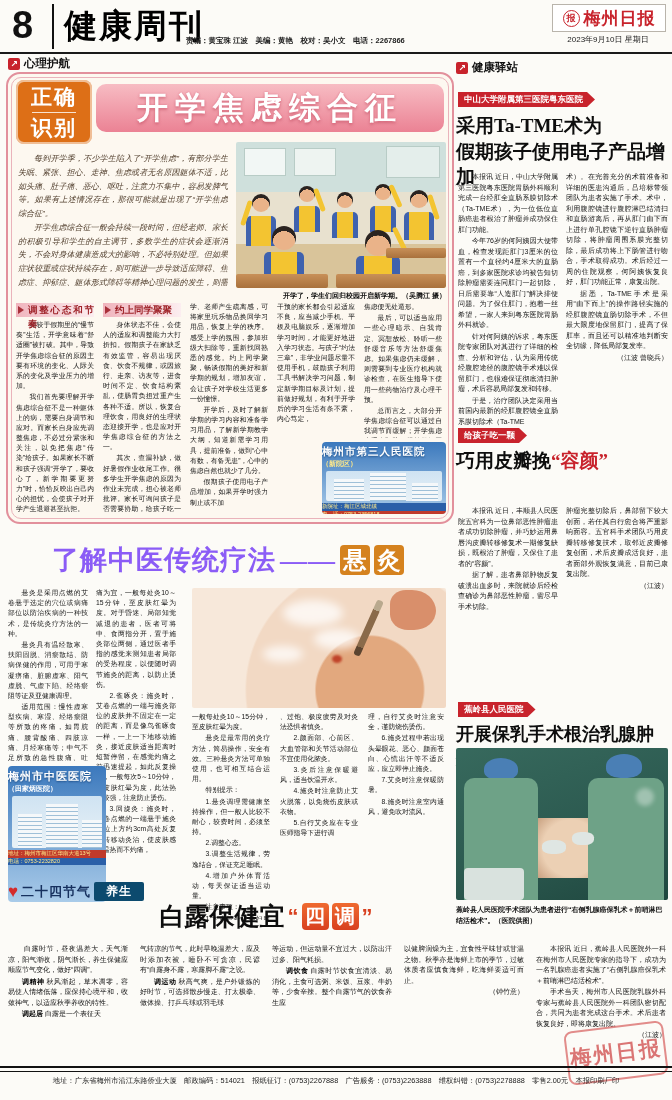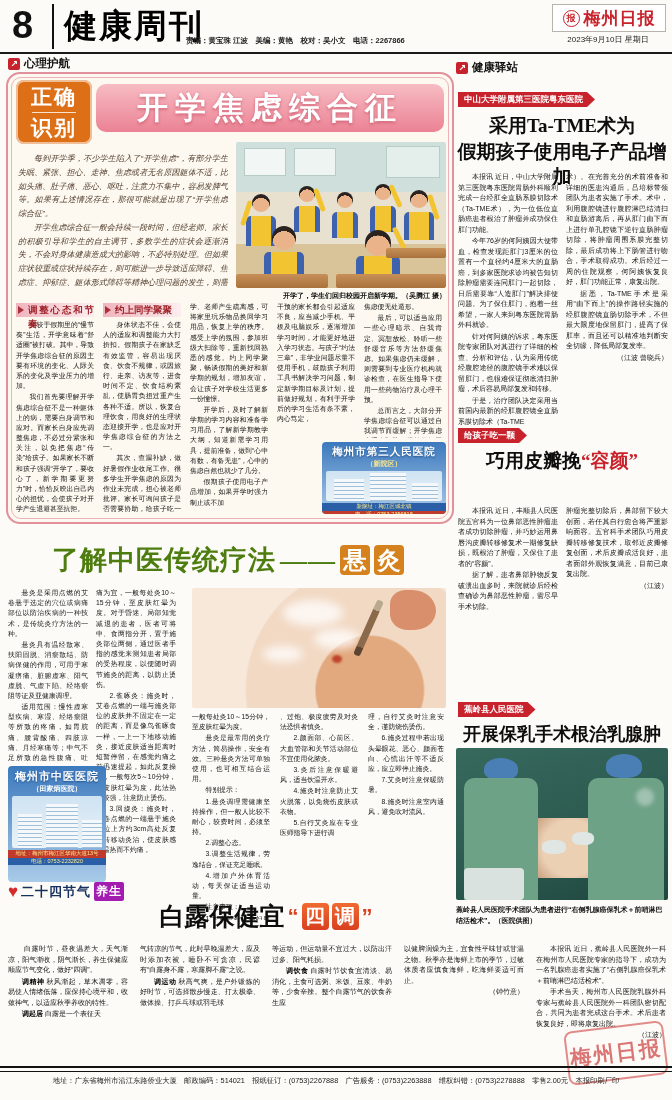--- a/index.html
+++ b/index.html
@@ -40,30 +40,30 @@
   .ribbon{height:14px;background:linear-gradient(90deg,#f0b4bd,#fceef0);color:#9e2228;font-size:9.5px;
           font-weight:900;line-height:14px;padding-left:12px;position:relative;margin-bottom:3px;}
   .ribbon:before{content:"";position:absolute;left:2px;top:3px;border-left:6px solid #a8313a;
           border-top:4px solid transparent;border-bottom:4px solid transparent;}
   .col{position:absolute;font-size:6.8px;line-height:1.5;text-align:justify;color:#141414;overflow:hidden;}
   .col p{margin:0 0 1px 0;text-indent:2em;}
   .col p.noind{text-indent:0;}
   .col p.byline{text-indent:0;text-align:right;}
   
   .ad{position:absolute;border-radius:4px;overflow:hidden;background:linear-gradient(180deg,#3c79bd,#a9cbe9);
-      color:#fff;text-align:center;}
+      color:#fff;}
   .ad .nm{font-size:10.5px;font-weight:900;letter-spacing:1px;padding-top:3px;text-shadow:0 1px 2px #1d4d85;}
   .ad .sb{font-size:7px;color:#ffe98a;font-weight:700;}
   .ad .bldg{position:relative;height:30px;margin:2px 4px;background:linear-gradient(180deg,#cfe3f2,#e9f2f7);border-radius:2px;overflow:hidden;}
   .ad .bldg i{position:absolute;bottom:0;background:repeating-linear-gradient(180deg,#f5f8fa 0 3px,#9fc0d8 3px 4px);}
   .ad .ln{font-size:5.5px;color:#ffe98a;background:#2a5fa8;line-height:7.5px;white-space:nowrap;overflow:hidden;}
   .ad .ln.red{background:#c03a2b;}
   
   .moxa-head{position:absolute;left:8px;top:542px;width:440px;display:flex;align-items:center;justify-content:center;gap:4px;}
-  .moxa-head .t{font-family:"Liberation Serif",serif;font-size:27px;font-weight:900;color:#4d7c0f;letter-spacing:1px;}
+  .moxa-head .t{font-family:"Liberation Serif",serif;font-size:27px;font-weight:900;color:#8b5cf6;letter-spacing:1px;}
   .moxa-head .bx{width:30px;height:30px;background:#d5821e;border-radius:4px;color:#fff;font-size:23px;
                  font-weight:900;display:flex;align-items:center;justify-content:center;}
   
   .photo{position:absolute;overflow:hidden;border-radius:2px;}
   .photo i{position:absolute;display:block;}
   .ph-class{background:linear-gradient(180deg,#cfe0dc 0 34%,#e8e1cf 34% 70%,#d9c49a 70%);}
   .kid{position:absolute;}
   .kid .h{position:absolute;left:50%;transform:translateX(-50%);top:0;border-radius:50%;
           background:radial-gradient(circle at 50% 68%,#eab389 0 55%,#2a2320 56%);}
   .kid .b{position:absolute;left:0;right:0;bottom:0;border-radius:5px 5px 0 0;
@@ -77,32 +77,32 @@
   .ph-moxa .smoke{border-radius:50%;background:rgba(255,255,255,.75);filter:blur(4px);}
   .ph-surg{background:linear-gradient(160deg,#37695d,#2c5a50 55%,#1f473f);}
   .ph-surg .gown{background:#6ea287;border-radius:10px 10px 0 0;}
   .ph-surg .cap{background:#4a7fb5;border-radius:50% 50% 40% 40%;}
   .ph-surg .field{background:radial-gradient(circle,#ecd0b4 0 45%,#caa383 70%,transparent 72%);}
   .ph-surg .glove{background:#dfe6e3;border-radius:40%;}
   
   .badge{position:absolute;left:8px;top:882px;display:flex;align-items:center;gap:3px;}
   .badge .heart{color:#d42b2b;font-size:17px;line-height:1;}
   .badge .pre{font-size:13px;font-weight:900;color:#16305e;letter-spacing:1px;}
-  .badge .hi{font-size:12px;font-weight:900;color:#fff;background:#a21caf;border-radius:2px;padding:1px 2px;letter-spacing:1px;}
+  .badge .hi{font-size:12px;font-weight:900;color:#fff;background:#0c4a6e;border-radius:2px;padding:1px 12px;letter-spacing:1px;}
   .solar-head{position:absolute;left:8px;top:900px;width:516px;display:flex;align-items:center;justify-content:center;gap:3px;}
   .solar-head .t{font-family:"Liberation Serif",serif;font-size:25px;font-weight:900;color:#0d0d0d;}
   .solar-head .q{font-size:22px;font-weight:900;color:#d8401f;}
   .solar-head .bx{width:27px;height:27px;background:linear-gradient(180deg,#ef6a30,#d8401f);border-radius:4px;
         color:#fff;font-size:20px;font-weight:900;display:flex;align-items:center;justify-content:center;}
   .lead{font-weight:900;color:#000;margin-right:2px;}
   
   .tag{position:absolute;height:15px;background:#c8232c;color:#fff;font-size:8.5px;font-weight:700;
        line-height:15px;text-align:center;padding:0 12px 0 6px;
        clip-path:polygon(0 0,calc(100% - 8px) 0,100% 50%,calc(100% - 8px) 100%,0 100%);}
-  .rhead{position:absolute;width:212px;text-align:center;font-family:"Liberation Serif",serif;
+  .rhead{position:absolute;width:212px;text-align:left;font-family:"Liberation Serif",serif;
          font-weight:900;color:#0d0d0d;line-height:1.35;}
   .rhead .red{color:#c8232c;}
   
   .footrule{position:absolute;left:0;top:1066px;width:672px;height:3px;border-top:2.5px solid #111;border-bottom:.75px solid #111;}
   .footer{position:absolute;left:0;top:1076px;width:672px;text-align:center;font-size:7.3px;color:#222;}
   .stamp{position:absolute;left:566px;top:1026px;width:96px;height:50px;border:2px solid rgba(200,30,30,.5);
          border-radius:8px;transform:rotate(-7deg);display:flex;align-items:center;justify-content:center;
          color:rgba(195,28,28,.6);font-family:"Liberation Serif",serif;font-size:21px;font-weight:900;letter-spacing:2px;}
 </style>
 </head>
@@ -266,21 +266,21 @@
     <p>4.施灸时注意防止艾火脱落，以免烧伤皮肤或衣物。</p>
     <p>5.自行艾灸应在专业医师指导下进行调</p>
   </div>
   <div class="col" style="left:368px;top:712px;width:76px;height:208px;">
     <p class="noind">理，自行艾灸时注意安全，谨防烧伤烫伤。</p>
     <p>6.施灸过程中若出现头晕眼花、恶心、颜面苍白、心慌出汗等不适反应，应立即停止施灸。</p>
     <p>7.艾灸时注意保暖防暑。</p>
     <p>8.施灸时注意室内通风，避免吹对流风。</p>
   </div>
 
-  <div class="ad" style="left:8px;top:766px;width:98px;height:116px;">
+  <div class="ad" style="left:8px;top:766px;width:98px;height:136px;">
     <div class="nm" style="font-size:11px;">梅州市中医医院</div>
     <div class="sb" style="color:#fff;">（田家炳医院）</div>
     <div class="bldg" style="height:52px;">
       <i style="left:6px;width:24px;height:34px;"></i>
       <i style="left:34px;width:32px;height:44px;"></i>
       <i style="left:70px;width:20px;height:28px;"></i>
     </div>
     <div class="ln red">地址：梅州市梅江区华南大道13号</div>
     <div class="ln">电话：0753-2232820</div>
   </div>

